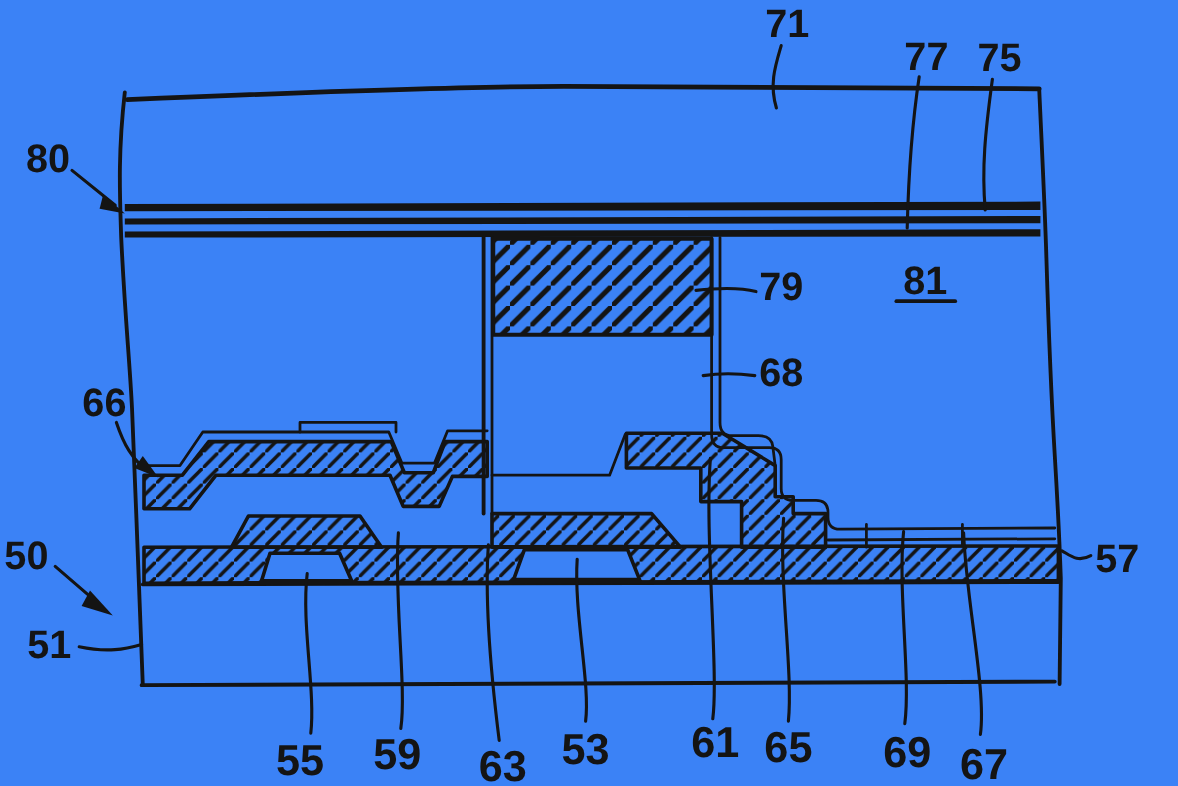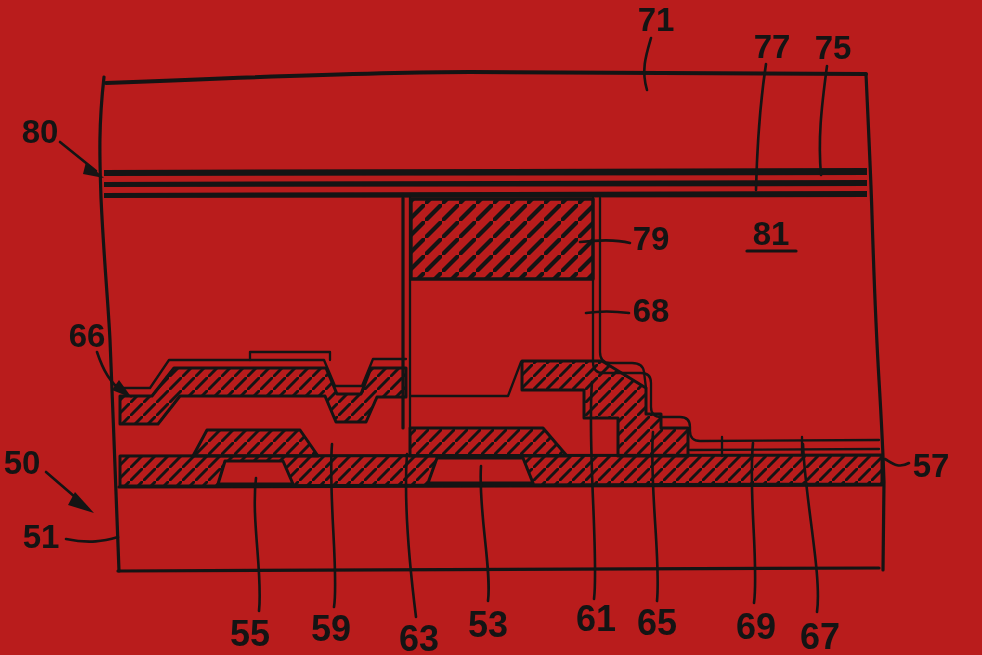--- a/index.html
+++ b/index.html
@@ -1,16 +1,16 @@
 <!DOCTYPE html>
 <html><head>
 <meta charset="utf-8">
 <style>
   html,body{margin:0;padding:0;background:#e8e8e8;}
-  .page{width:982px;height:655px;background:#b91c1c;position:relative;overflow:hidden;
+  .page{width:982px;height:655px;background:#3b82f6;position:relative;overflow:hidden;
         font-family:"Liberation Sans", sans-serif;}
   svg{display:block;}
   .lbl{font:bold 33px "Liberation Sans", sans-serif;fill:#141414;}
   .lbl-lg{font:bold 36px "Liberation Sans", sans-serif;fill:#141414;}
   .ln{stroke:#141414;fill:none;stroke-width:3.2;stroke-linejoin:round;stroke-linecap:round;}
   .ln-th{stroke:#141414;fill:none;stroke-width:2.3;stroke-linejoin:round;stroke-linecap:round;}
   .ln-hv{stroke:#141414;fill:none;stroke-width:4;stroke-linejoin:round;stroke-linecap:round;}
   .hatch{fill:url(#h1);stroke:#141414;stroke-width:3;stroke-linejoin:round;}
   .hatch2{fill:url(#h2);stroke:#141414;stroke-width:3.4;stroke-linejoin:round;}
   .solid{fill:#141414;stroke:none;}

